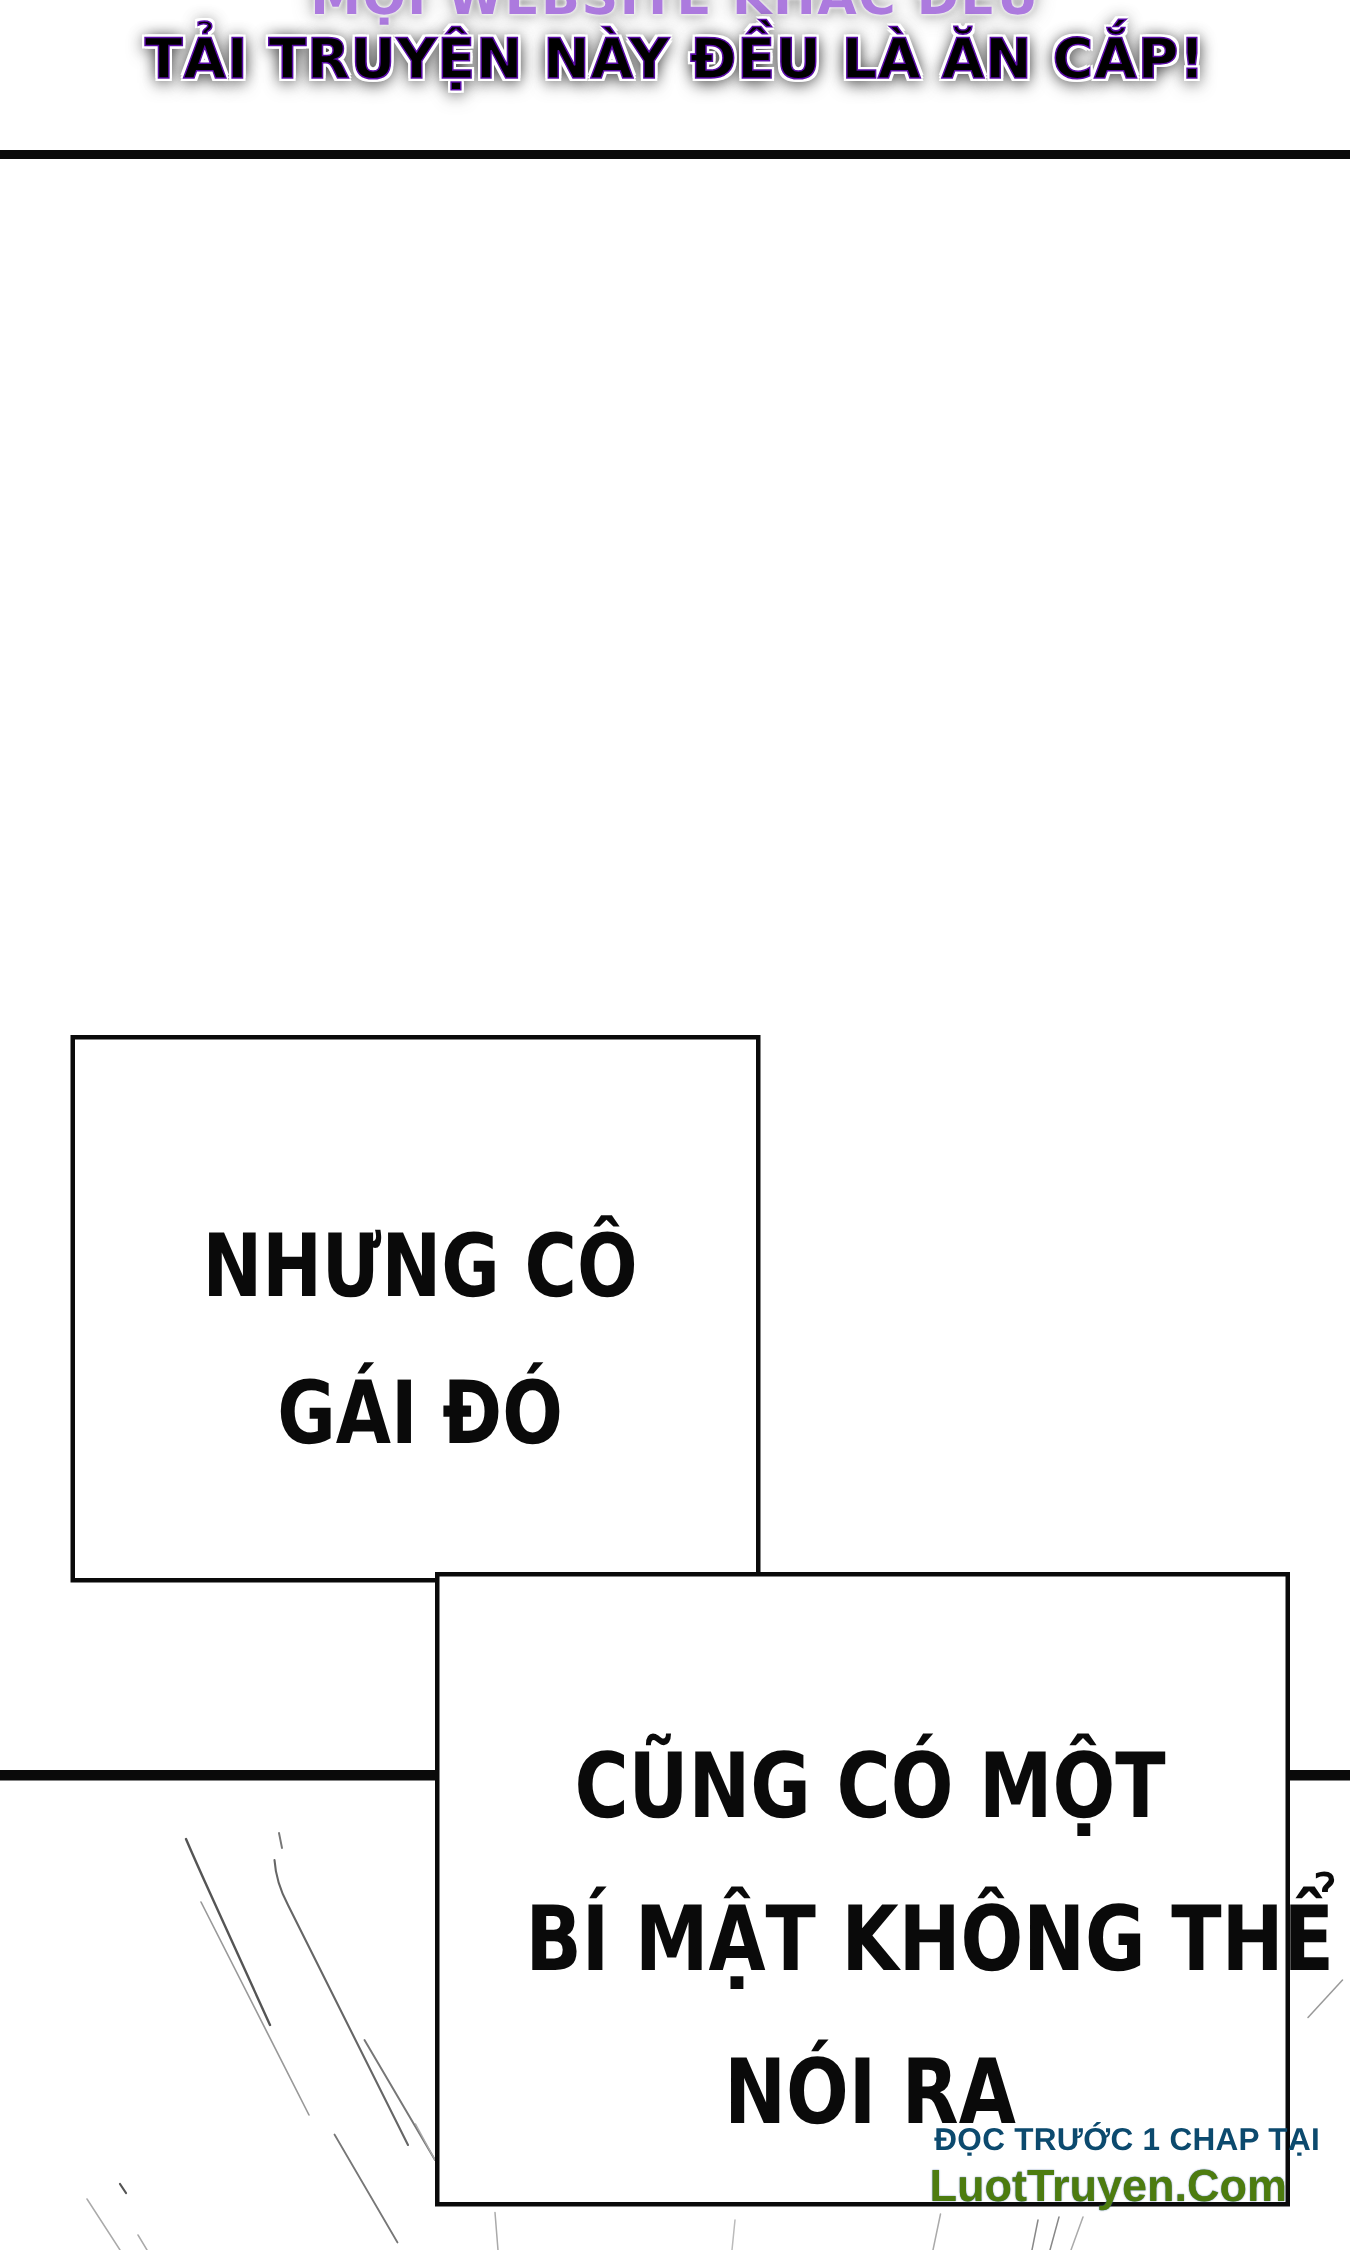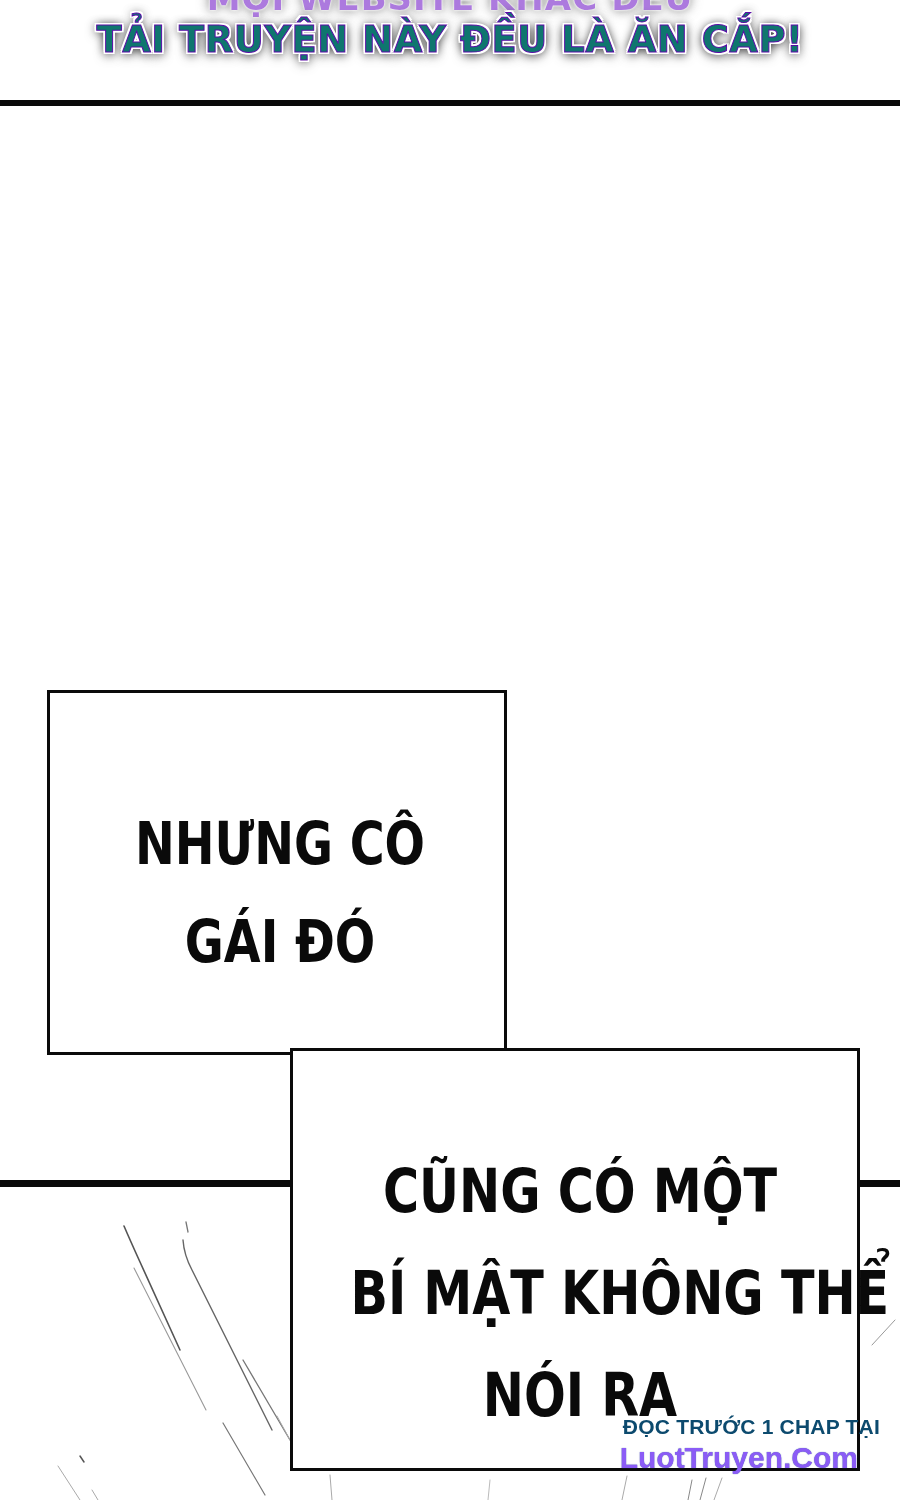--- a/index.html
+++ b/index.html
@@ -40,21 +40,21 @@
     .banner-text {
       position: absolute;
       left: 0;
       right: 0;
       top: 18px;
       text-align: center;
       font-family: "DejaVu Sans", sans-serif;
       font-weight: bold;
       font-size: 37px;
       letter-spacing: 0.5px;
-      color: #0f766e;
+      color: #000000;
       -webkit-text-stroke: 1px #5a0aa8;
       text-shadow:
         2px 0 0 #fff, -2px 0 0 #fff, 0 2px 0 #fff, 0 -2px 0 #fff,
         2px 2px 0 #fff, -2px -2px 0 #fff, 2px -2px 0 #fff, -2px 2px 0 #fff,
         0 0 10px #333, 0 3px 12px #555;
       white-space: nowrap;
     }
     .hline {
       position: absolute;
       background: #0a0a0a;
@@ -122,21 +122,21 @@
       font-size: 21px;
       color: #0c4a6e;
       letter-spacing: 0.2px;
       white-space: nowrap;
     }
     .wm-line2 {
       display: block;
       font-family: "Liberation Sans", sans-serif;
       font-weight: bold;
       font-size: 30px;
-      color: #8b5cf6;
+      color: #4d7c0f;
       margin-top: 2px;
       margin-right: 22px;
       white-space: nowrap;
       text-shadow: 0 0 1px #3a5f99;
     }
   </style>
 </head>
 <body>
 
 <div class="banner">

